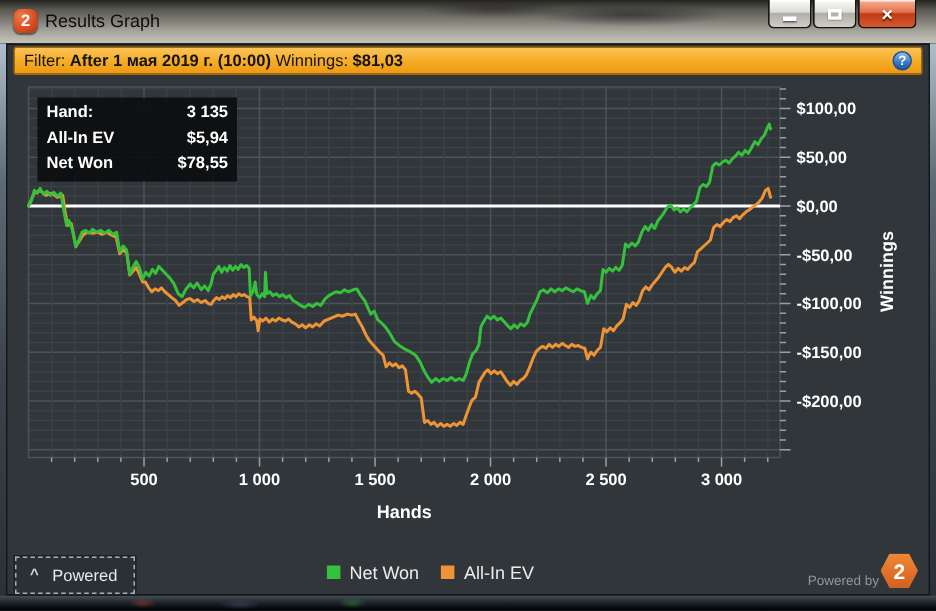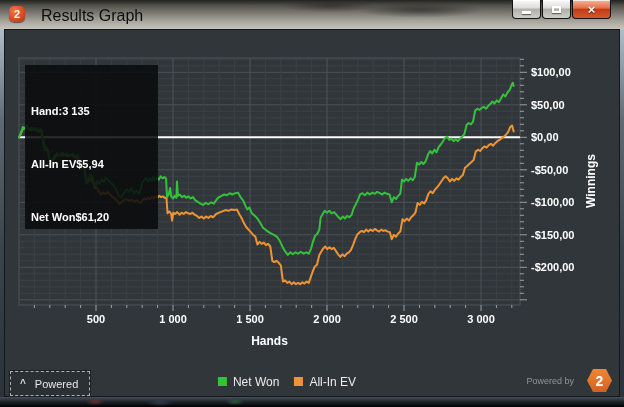--- a/index.html
+++ b/index.html
@@ -13,21 +13,21 @@
     border-bottom:1px solid #17191c;}
   .titlebar::after{content:"";position:absolute;inset:0;
     background:
       radial-gradient(90px 11px at 420px 10px,rgba(18,16,20,.5),transparent 70%),
       radial-gradient(70px 9px at 330px 6px,rgba(24,20,24,.45),transparent 70%),
       radial-gradient(60px 10px at 555px 12px,rgba(30,26,26,.35),transparent 70%);}
   .title-icon{position:absolute;left:9px;top:6px;width:16px;height:16px;border-radius:5px;
     background:radial-gradient(circle at 35% 30%,#f07a4a,#d64a20 60%,#b03312);
     color:#fff;font-size:11px;font-weight:bold;text-align:center;line-height:16px;z-index:2;
     box-shadow:0 1px 1px rgba(0,0,0,.5);}
-  .title-text{position:absolute;left:41px;top:7px;font-size:16px;color:#0d0d0d;z-index:2;}
+  .title-text{position:absolute;left:30px;top:7px;font-size:12px;color:#0d0d0d;z-index:2;}
   .win-controls{position:absolute;top:0;right:13px;display:flex;gap:1px;z-index:3;}
   .win-btn{height:19px;border:1px solid #141414;border-top:none;border-radius:0 0 4px 4px;
     box-sizing:border-box;display:flex;align-items:center;justify-content:center;
     box-shadow:inset 0 1px 0 rgba(255,255,255,.75);cursor:default;}
   .btn-gray{width:29px;background:linear-gradient(180deg,#fbfbfa 0%,#dcdbd7 45%,#b0afa9 50%,#cfcdc7 100%);}
   .btn-close{width:39px;background:linear-gradient(180deg,#f7b49c 0%,#e2704a 45%,#bf3c15 52%,#d8592e 100%);}
   .glyph-min{width:9px;height:3px;background:#fff;margin-top:7px;box-shadow:0 1px 1px rgba(0,0,0,.55);}
   .glyph-max{width:9px;height:7px;border:2px solid #fff;box-sizing:border-box;box-shadow:0 1px 1px rgba(0,0,0,.45);}
   .glyph-close{color:#fff;font-size:13px;font-weight:bold;line-height:17px;text-shadow:0 1px 1px rgba(0,0,0,.6);}
 
@@ -55,33 +55,33 @@
     background:linear-gradient(180deg,#85bdee 0%,#3a79c4 60%,#1f5aa6 100%);
     border:1px solid #1c4f93;box-sizing:border-box;color:#fff;font-size:9px;font-weight:bold;
     text-align:center;line-height:11px;}
 
   
   .chart-wrap{position:absolute;left:9px;top:50px;width:606px;height:316px;}
   .chart-wrap svg{position:absolute;inset:0;}
   svg text{font-family:"Liberation Sans",sans-serif;fill:#fff;font-weight:bold;}
   .info-box{position:absolute;left:16px;top:15px;width:133px;background:rgba(8,10,12,.86);
     padding:2px 6px 3px 6px;box-sizing:border-box;}
-  .info-row{display:flex;justify-content:flex-start;font-size:11px;font-weight:bold;color:#fff;line-height:17px;margin-top:36px;}
+  .info-row{display:flex;justify-content:space-between;font-size:11px;font-weight:bold;color:#fff;line-height:17px;}
 
   
   .bottom-bar{position:absolute;left:4px;right:4px;top:366px;height:31px;}
   .options-btn{position:absolute;left:6px;top:5px;height:23px;padding:0 11px 0 9px;
     background:#2b3034;border:1px dashed #aab0b4;box-shadow:0 0 0 1px #1d2125;
     color:#e6e9ea;font-size:11px;display:flex;align-items:center;gap:9px;cursor:default;}
   .options-caret{font-size:10px;font-weight:bold;color:#d7dadc;line-height:10px;}
   .legend{position:absolute;left:283px;top:0;height:100%;transform:translateX(-50%);
     display:flex;align-items:center;gap:15px;}
   .legend-item{display:flex;align-items:center;gap:6px;color:#ececec;font-size:12px;}
   .swatch{width:9px;height:9px;}
-  .branding{position:absolute;right:8px;top:3px;display:flex;align-items:center;gap:13px;}
+  .branding{position:absolute;right:8px;top:3px;display:flex;align-items:flex-end;gap:1px;}
   .brand-col{display:flex;flex-direction:column;align-items:flex-end;}
   .powered{font-size:9px;color:#8f969b;line-height:10px;}
   .brand-name{font-size:14px;color:#ccd2d6;line-height:16px;}
   .hex{width:25px;height:23px;clip-path:polygon(0% 50%,24% 0%,76% 0%,100% 50%,76% 100%,24% 100%);
     background:linear-gradient(180deg,#ef8836 0%,#d3601f 100%);
     color:#fff;font-weight:bold;font-size:14px;display:flex;align-items:center;justify-content:center;}
 </style>
 </head>
 <body>
 
@@ -102,20 +102,30 @@
       <div class="glyph-close">×</div>
     </div>
   </div>
 
   <div class="frame-left"></div>
   <div class="frame-right"></div>
   <div class="frame-bottom"></div>
 
   <div class="client"></div>
 
+  <div class="filter-bar">
+    <span class="sp">Filter:</span>
+    <span class="sp">&nbsp;</span>
+    <span class="b sp">After 1 мая 2019 г. (10:00)</span>
+    <span class="sp">&nbsp;</span>
+    <span class="sp">Winnings:</span>
+    <span class="sp">&nbsp;</span>
+    <span class="b sp">$81,03</span>
+    <div class="help">?</div>
+  </div>
 
   <div class="chart-wrap">
     <svg id="chart" viewBox="0 0 606 316" width="606" height="316">
         <line x1="10" x2="511" y1="249.8" y2="249.8" stroke="#4d5358" stroke-width="1"></line>
         <line x1="10" x2="511" y1="243.3" y2="243.3" stroke="#3b4146" stroke-width="1"></line>
         <line x1="10" x2="511" y1="236.8" y2="236.8" stroke="#3b4146" stroke-width="1"></line>
         <line x1="10" x2="511" y1="230.3" y2="230.3" stroke="#3b4146" stroke-width="1"></line>
         <line x1="10" x2="511" y1="223.8" y2="223.8" stroke="#3b4146" stroke-width="1"></line>
         <line x1="10" x2="511" y1="217.3" y2="217.3" stroke="#4d5358" stroke-width="1"></line>
         <line x1="10" x2="511" y1="210.8" y2="210.8" stroke="#3b4146" stroke-width="1"></line>
@@ -275,21 +285,21 @@
       <div class="info-row">
         <span>Hand:</span>
         <span>3 135</span>
       </div>
       <div class="info-row">
         <span>All-In EV</span>
         <span>$5,94</span>
       </div>
       <div class="info-row">
         <span>Net Won</span>
-        <span>$61,20</span>
+        <span>$78,55</span>
       </div>
     </div>
   </div>
 
   <div class="bottom-bar">
     <div class="options-btn">
       <span class="options-caret">^</span>
       <span>Powered</span>
     </div>
     <div class="legend">

